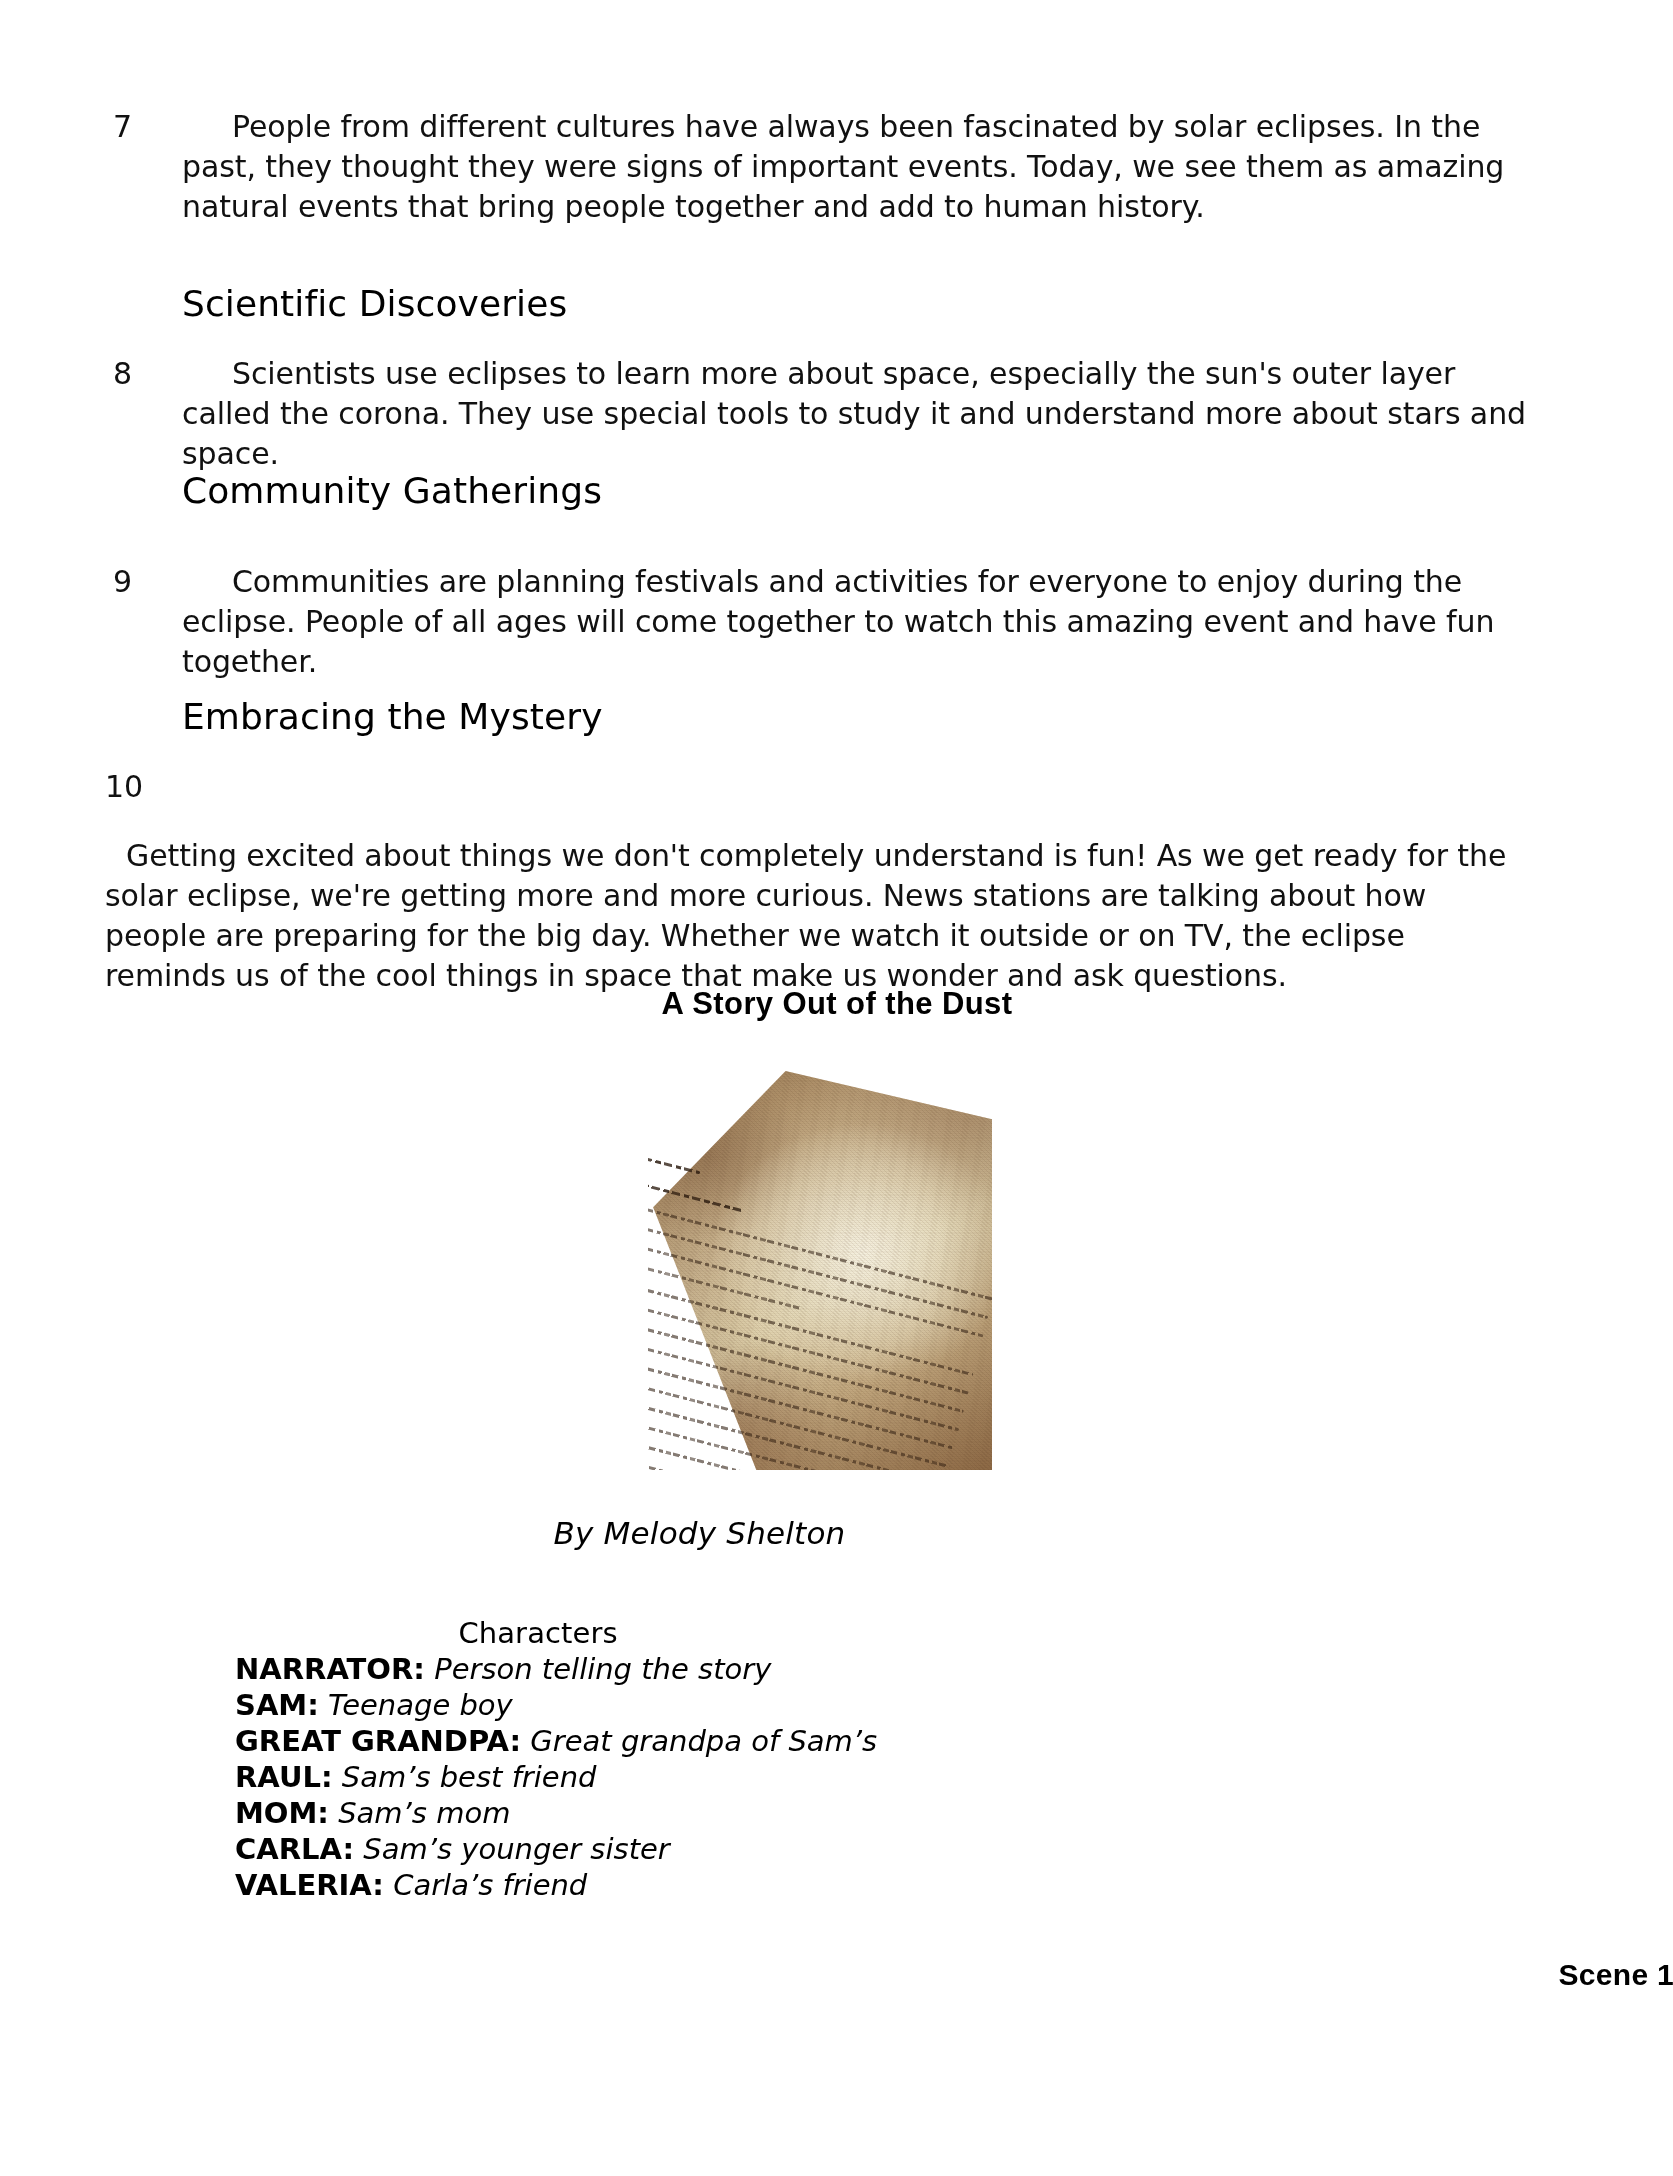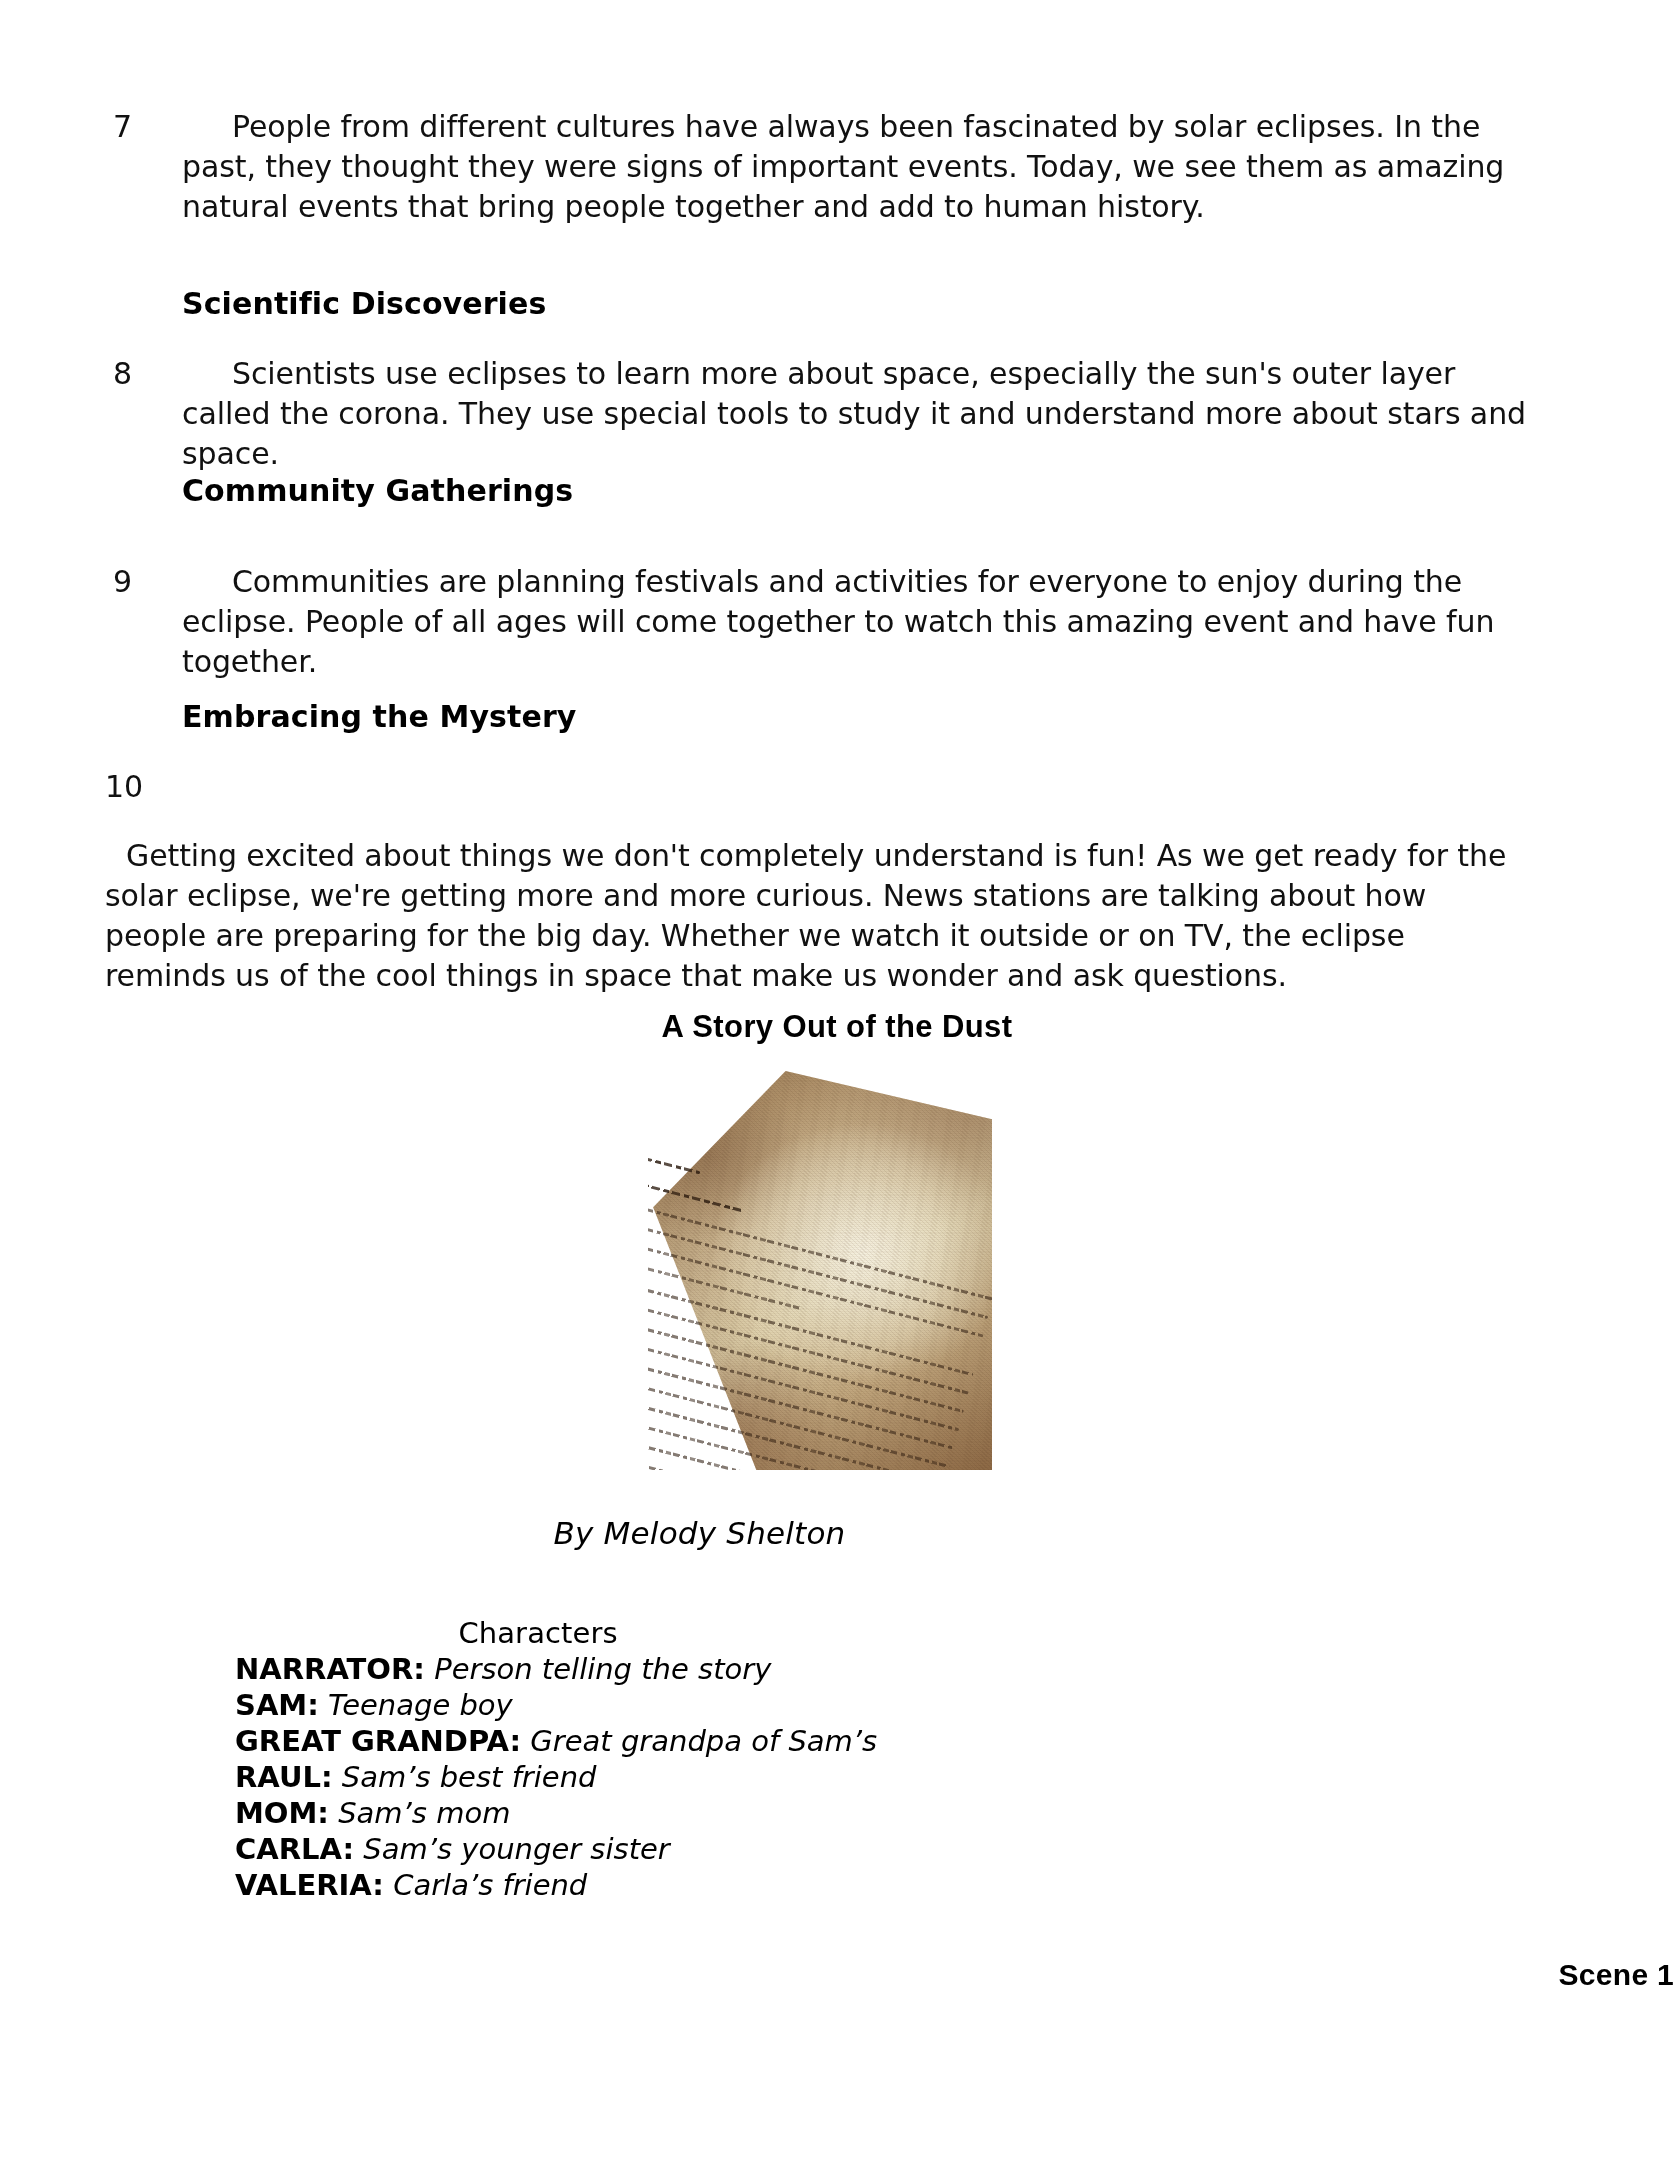--- a/index.html
+++ b/index.html
@@ -45,22 +45,22 @@
     flex: 1 1 auto;
     text-align: left;
     text-indent: 50px;
     letter-spacing: -0.1px;
   }
   .para.p10 .ptext { text-indent: 21px; }
 
   
   .subhead {
     position: absolute;
-    font-size: 30px;
-    font-weight: bold;
+    font-size: 36px;
+    font-weight: normal;
     line-height: 38px;
     letter-spacing: 0.1px;
   }
 
   
   .story-title {
     position: absolute;
     left: 0;
     width: 1674px;
     text-align: center;
@@ -214,21 +214,21 @@
     <span class="ptext">Communities are planning festivals and activities for everyone to enjoy during the eclipse. People of all ages will come together to watch this amazing event and have fun together.</span>
   </div>
 
   <div class="subhead" style="left:182px; top:698px;">Embracing the Mystery</div>
 
   <div class="para p10" style="left:105px; top:767px; width:1424px;flex-direction:column;">
     <span class="pnum">10</span>
     <span class="ptext">Getting excited about things we don't completely understand is fun! As we get ready for the solar eclipse, we're getting more and more curious. News stations are talking about how people are preparing for the big day. Whether we watch it outside or on TV, the eclipse reminds us of the cool things in space that make us wonder and ask questions.</span>
   </div>
 
-  <div class="story-title" style="top:986px;margin-top:23px;">A Story Out of the Dust</div>
+  <div class="story-title" style="top:986px;">A Story Out of the Dust</div>
 
   <div class="art-wrap" style="left:648px; top:1069px; width:344px; height:401px;">
     <div class="parchment"></div>
     <div class="grain"></div>
     <div class="script">
       <div class="hdr" style="left:11%;  top:24.0%; width:13%;"></div>
       <div class="hdr" style="left:14%;  top:29.5%; width:20%;"></div>
       <div class="ln" style="left:13%;  top:34.5%; width:72%;"></div>
       <div class="ln" style="left:14%;  top:38.5%; width:71%;"></div>
       <div class="ln" style="left:15%;  top:42.5%; width:70%;"></div>

